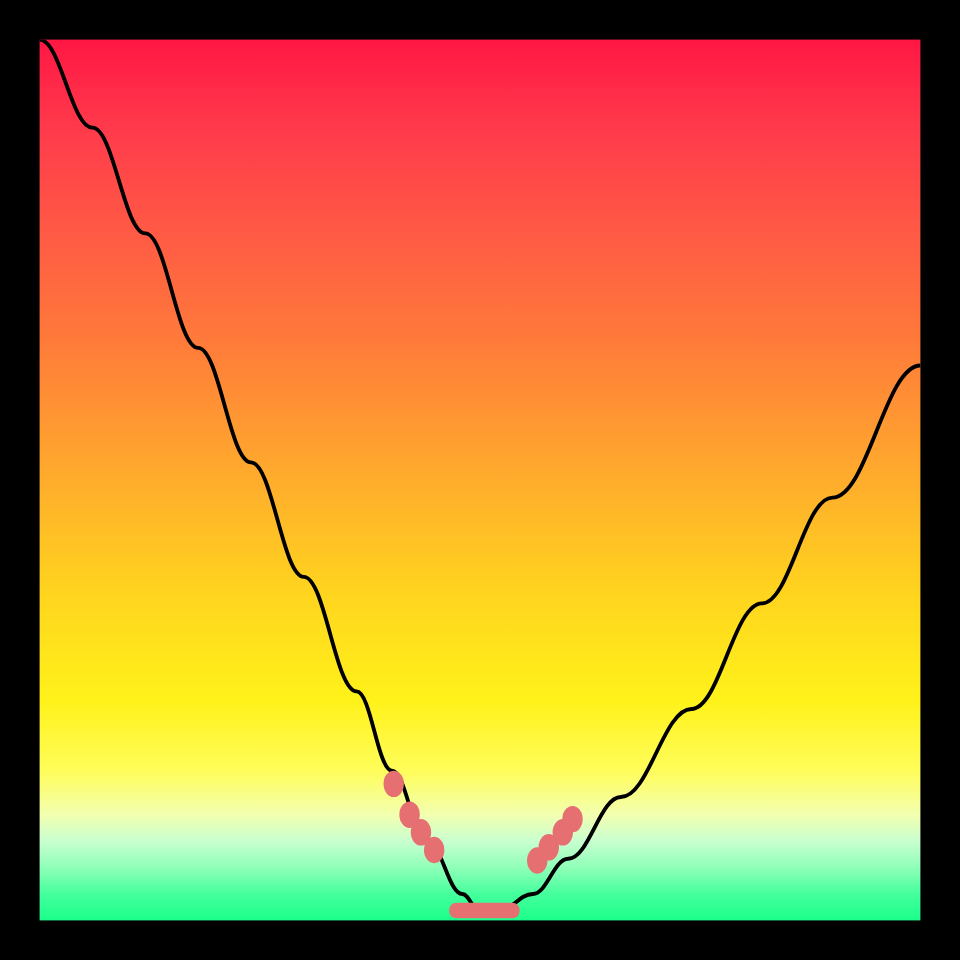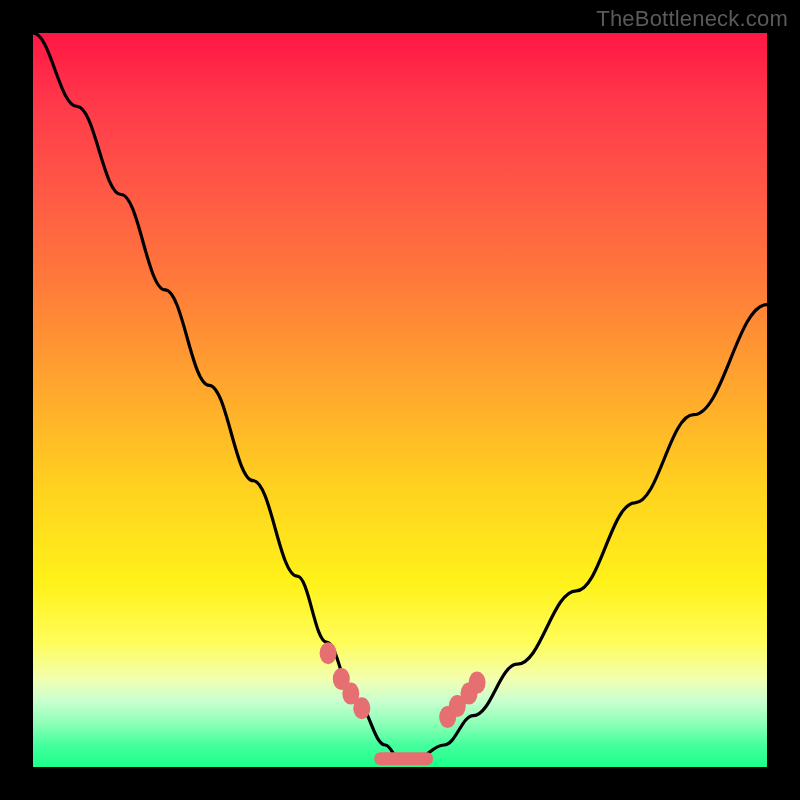--- a/index.html
+++ b/index.html
@@ -92,14 +92,13 @@
       </g>
 
     <g id="markersRight">
         <ellipse class="marker" cx="414.7" cy="684.1" rx="8.5" ry="11"></ellipse>
         <ellipse class="marker" cx="424.3" cy="673.1" rx="8.5" ry="11"></ellipse>
         <ellipse class="marker" cx="436.0" cy="660.6" rx="8.5" ry="11"></ellipse>
         <ellipse class="marker" cx="444.1" cy="649.6" rx="8.5" ry="11"></ellipse>
       </g>
   </svg>
 
-  <div class="watermark">TheBottleneck.com</div>
 </div>
 
 </body></html>

